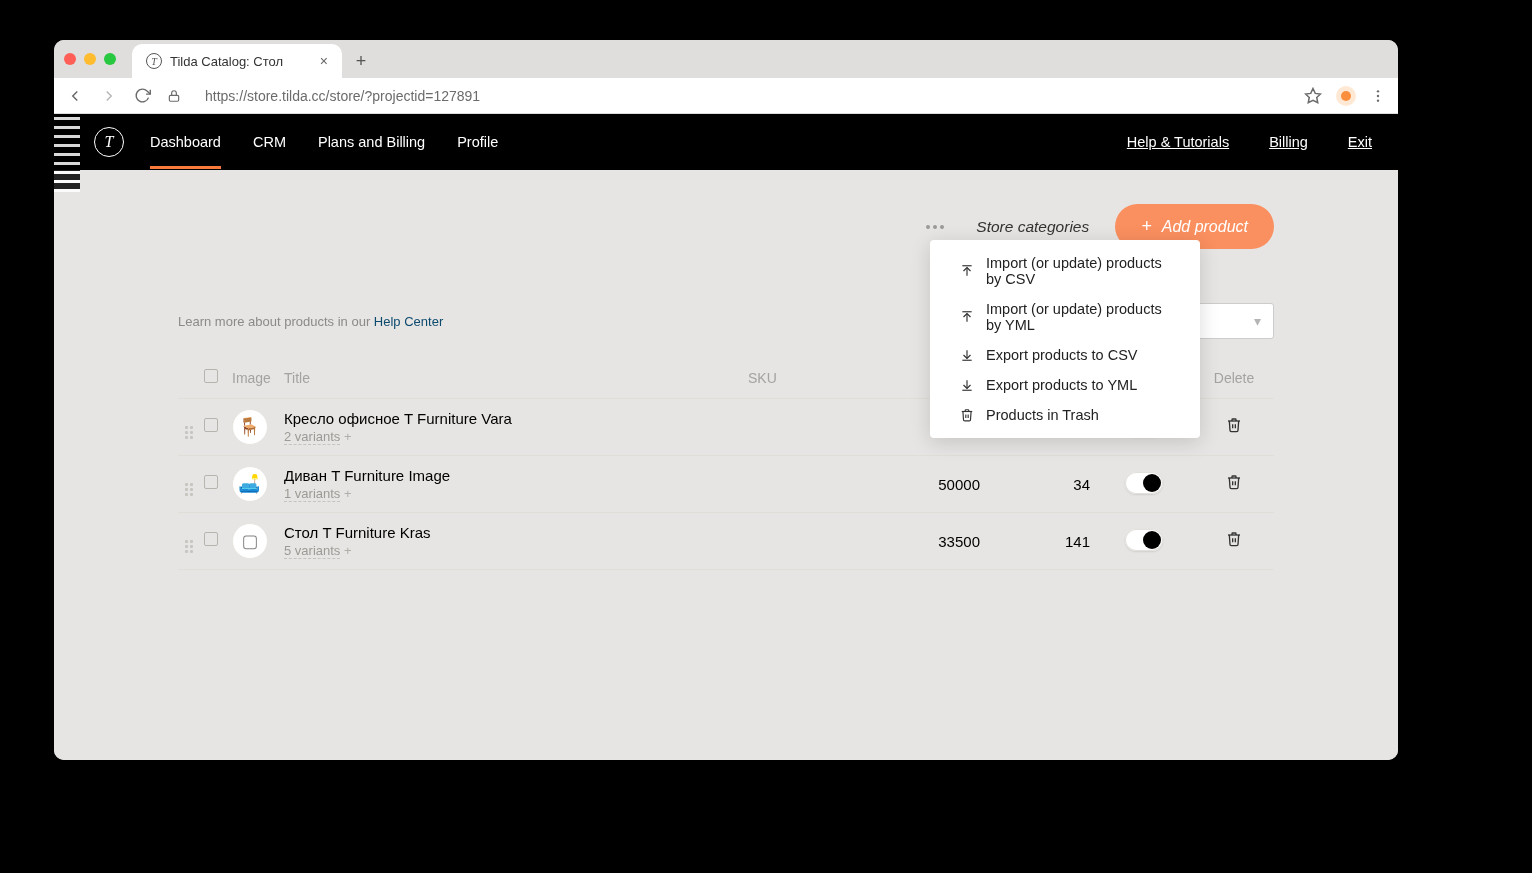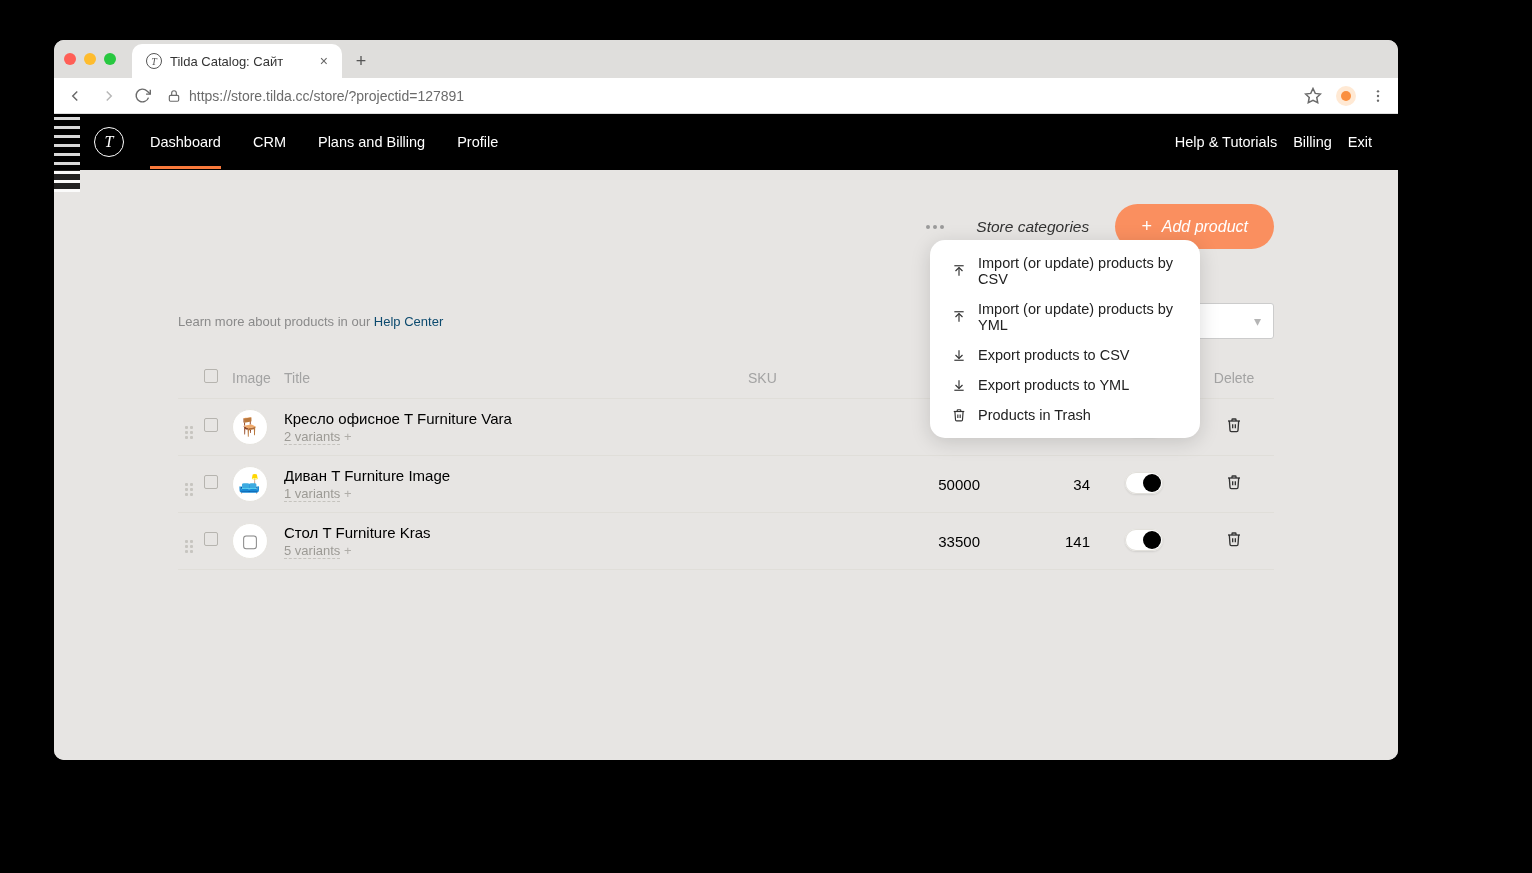--- a/index.html
+++ b/index.html
@@ -26,21 +26,21 @@
   .favicon-t {
     width: 16px; height: 16px; border: 1.5px solid #555; border-radius: 50%;
     display: flex; align-items: center; justify-content: center;
     font-family: Georgia, serif; font-style: italic; font-size: 10px; color: #555;
   }
   .tab .close { margin-left: auto; color: #666; font-size: 14px; cursor: pointer; }
   .new-tab-btn { width: 30px; height: 30px; display: flex; align-items: center; justify-content: center; color: #555; font-size: 18px; cursor: pointer; margin-left: 4px; margin-bottom: 2px;}
   .addr-bar { height: 36px; background: #fff; display: flex; align-items: center; padding: 0 12px; gap: 16px; border-bottom: 1px solid #ddd; }
   .nav-icon { color: #6b6b6b; display: flex; align-items: center; cursor: pointer; }
   .nav-icon.disabled { color: #b8b8b8; cursor: default; }
-  .url-zone { display: flex; align-items: center; gap: 8px; flex: 1; font-size: 14px; color: #6b6b6b; }
+  .url-zone { display: flex; align-items: center; gap: 24px; flex: 1; font-size: 14px; color: #6b6b6b; }
   .addr-right { display: flex; align-items: center; gap: 14px; }
   .ext-dot { width: 20px; height: 20px; border-radius: 50%; background: #ffe9d4; display:flex;align-items:center;justify-content:center; }
   .ext-dot-inner { width: 10px; height: 10px; border-radius: 50%; background: #fa8f3f; }
   
   .site { position: absolute; left: 0; top: 74px; right: 0; bottom: 0; background: #e7e5e3; }
   .deco-stripe {
     position: absolute; left: 0; top: 0; width: 26px; height: 78px;
     background: repeating-linear-gradient(180deg, #000 0 3px, #fff 3px 6px, #000 6px 9px);
     opacity: .85;
   }
@@ -52,40 +52,40 @@
     width: 30px; height: 30px; border: 1.5px solid #fff; border-radius: 50%;
     display: flex; align-items: center; justify-content: center;
     font-family: Georgia, serif; font-style: italic; font-size: 16px; margin-right: 26px;
     cursor: pointer;
   }
   .nav-links { display: flex; gap: 32px; }
   .nav-link { color: #fff; cursor: pointer; position: relative; padding: 18px 0; }
   .nav-link.active::after {
     content: ""; position: absolute; left: 0; right: 0; bottom: -1px; height: 3px; background: #fa7a3b;
   }
-  .nav-right { margin-left: auto; display: flex; gap: 16px; }
+  .nav-right { margin-left: auto; display: flex; gap: 40px; text-decoration: underline; }
   .nav-right span { cursor: pointer; }
 
   .page { padding: 0 124px; }
   .page-head { display: flex; align-items: center; padding: 34px 0 28px; position: relative; }
   .breadcrumb { font-size: 28px; font-weight: 300; color: #a0a0a0; font-family: "Helvetica Neue", Arial, sans-serif; }
   .breadcrumb .site-name { color: #000; font-weight: 400; }
   .head-right { margin-left: auto; display: flex; align-items: center; gap: 26px; font-style: italic; }
   .kebab { display: flex; gap: 3px; padding: 6px; cursor: pointer; }
   .kebab span { width: 4px; height: 4px; background: #9a9a9a; border-radius: 50%; }
   .store-cat { font-size: 15.5px; color: #333; cursor: pointer; }
   .add-btn {
     display: flex; align-items: center; gap: 10px; background: #fa8f5f; color: #fff;
     border-radius: 999px; padding: 12px 26px; font-size: 16px; font-weight: 300; cursor: pointer;
   }
   .add-btn .plus { font-size: 18px; font-weight: 400; }
 
   .dropdown {
     position: absolute; left: 752px; top: 70px; width: 270px; background: #fff;
-    border-radius: 15px; box-shadow: 0 4px 20px rgba(0,0,0,.15); padding: 8px 4px; z-index: 10;
+    border-radius: 4px; box-shadow: 0 4px 20px rgba(0,0,0,.15); padding: 8px 12px; z-index: 10;
   }
   .dd-item { display: flex; align-items: center; gap: 12px; padding: 7px 18px; font-size: 14.5px; color: #222; cursor: pointer; }
   .dd-icon { width: 14px; color: #333; display: inline-flex; }
 
   .subhead { display: flex; align-items: center; padding: 26px 0 22px; }
   .learn { font-size: 13px; color: #8a8a8a; }
   .learn a { color: #0c4a6e; text-decoration: none; }
   .sort-select {
     margin-left: auto; width: 190px; height: 36px; border: 1px solid #ccc; background: #fff;
     border-radius: 3px; display: flex; align-items: center; padding: 0 12px; font-size: 14px; color: #444;
@@ -134,21 +134,21 @@
   <div class="browser">
 
     <div class="tab-strip">
       <div class="traffic-lights">
         <span class="dot red"></span>
         <span class="dot yellow"></span>
         <span class="dot green"></span>
       </div>
       <div class="tab">
         <span class="favicon-t">T</span>
-        <span>Tilda Catalog: Сайт</span>
+        <span>Tilda Catalog: Стол</span>
         <span class="close">×</span>
       </div>
       <div class="new-tab-btn">+</div>
     </div>
 
     <div class="addr-bar">
       <span class="nav-icon">
         <svg width="18" height="18" viewBox="0 0 24 24" fill="none" stroke="currentColor" stroke-width="2">
             <polyline points="15 18 9 12 15 6"></polyline>
           </svg>

